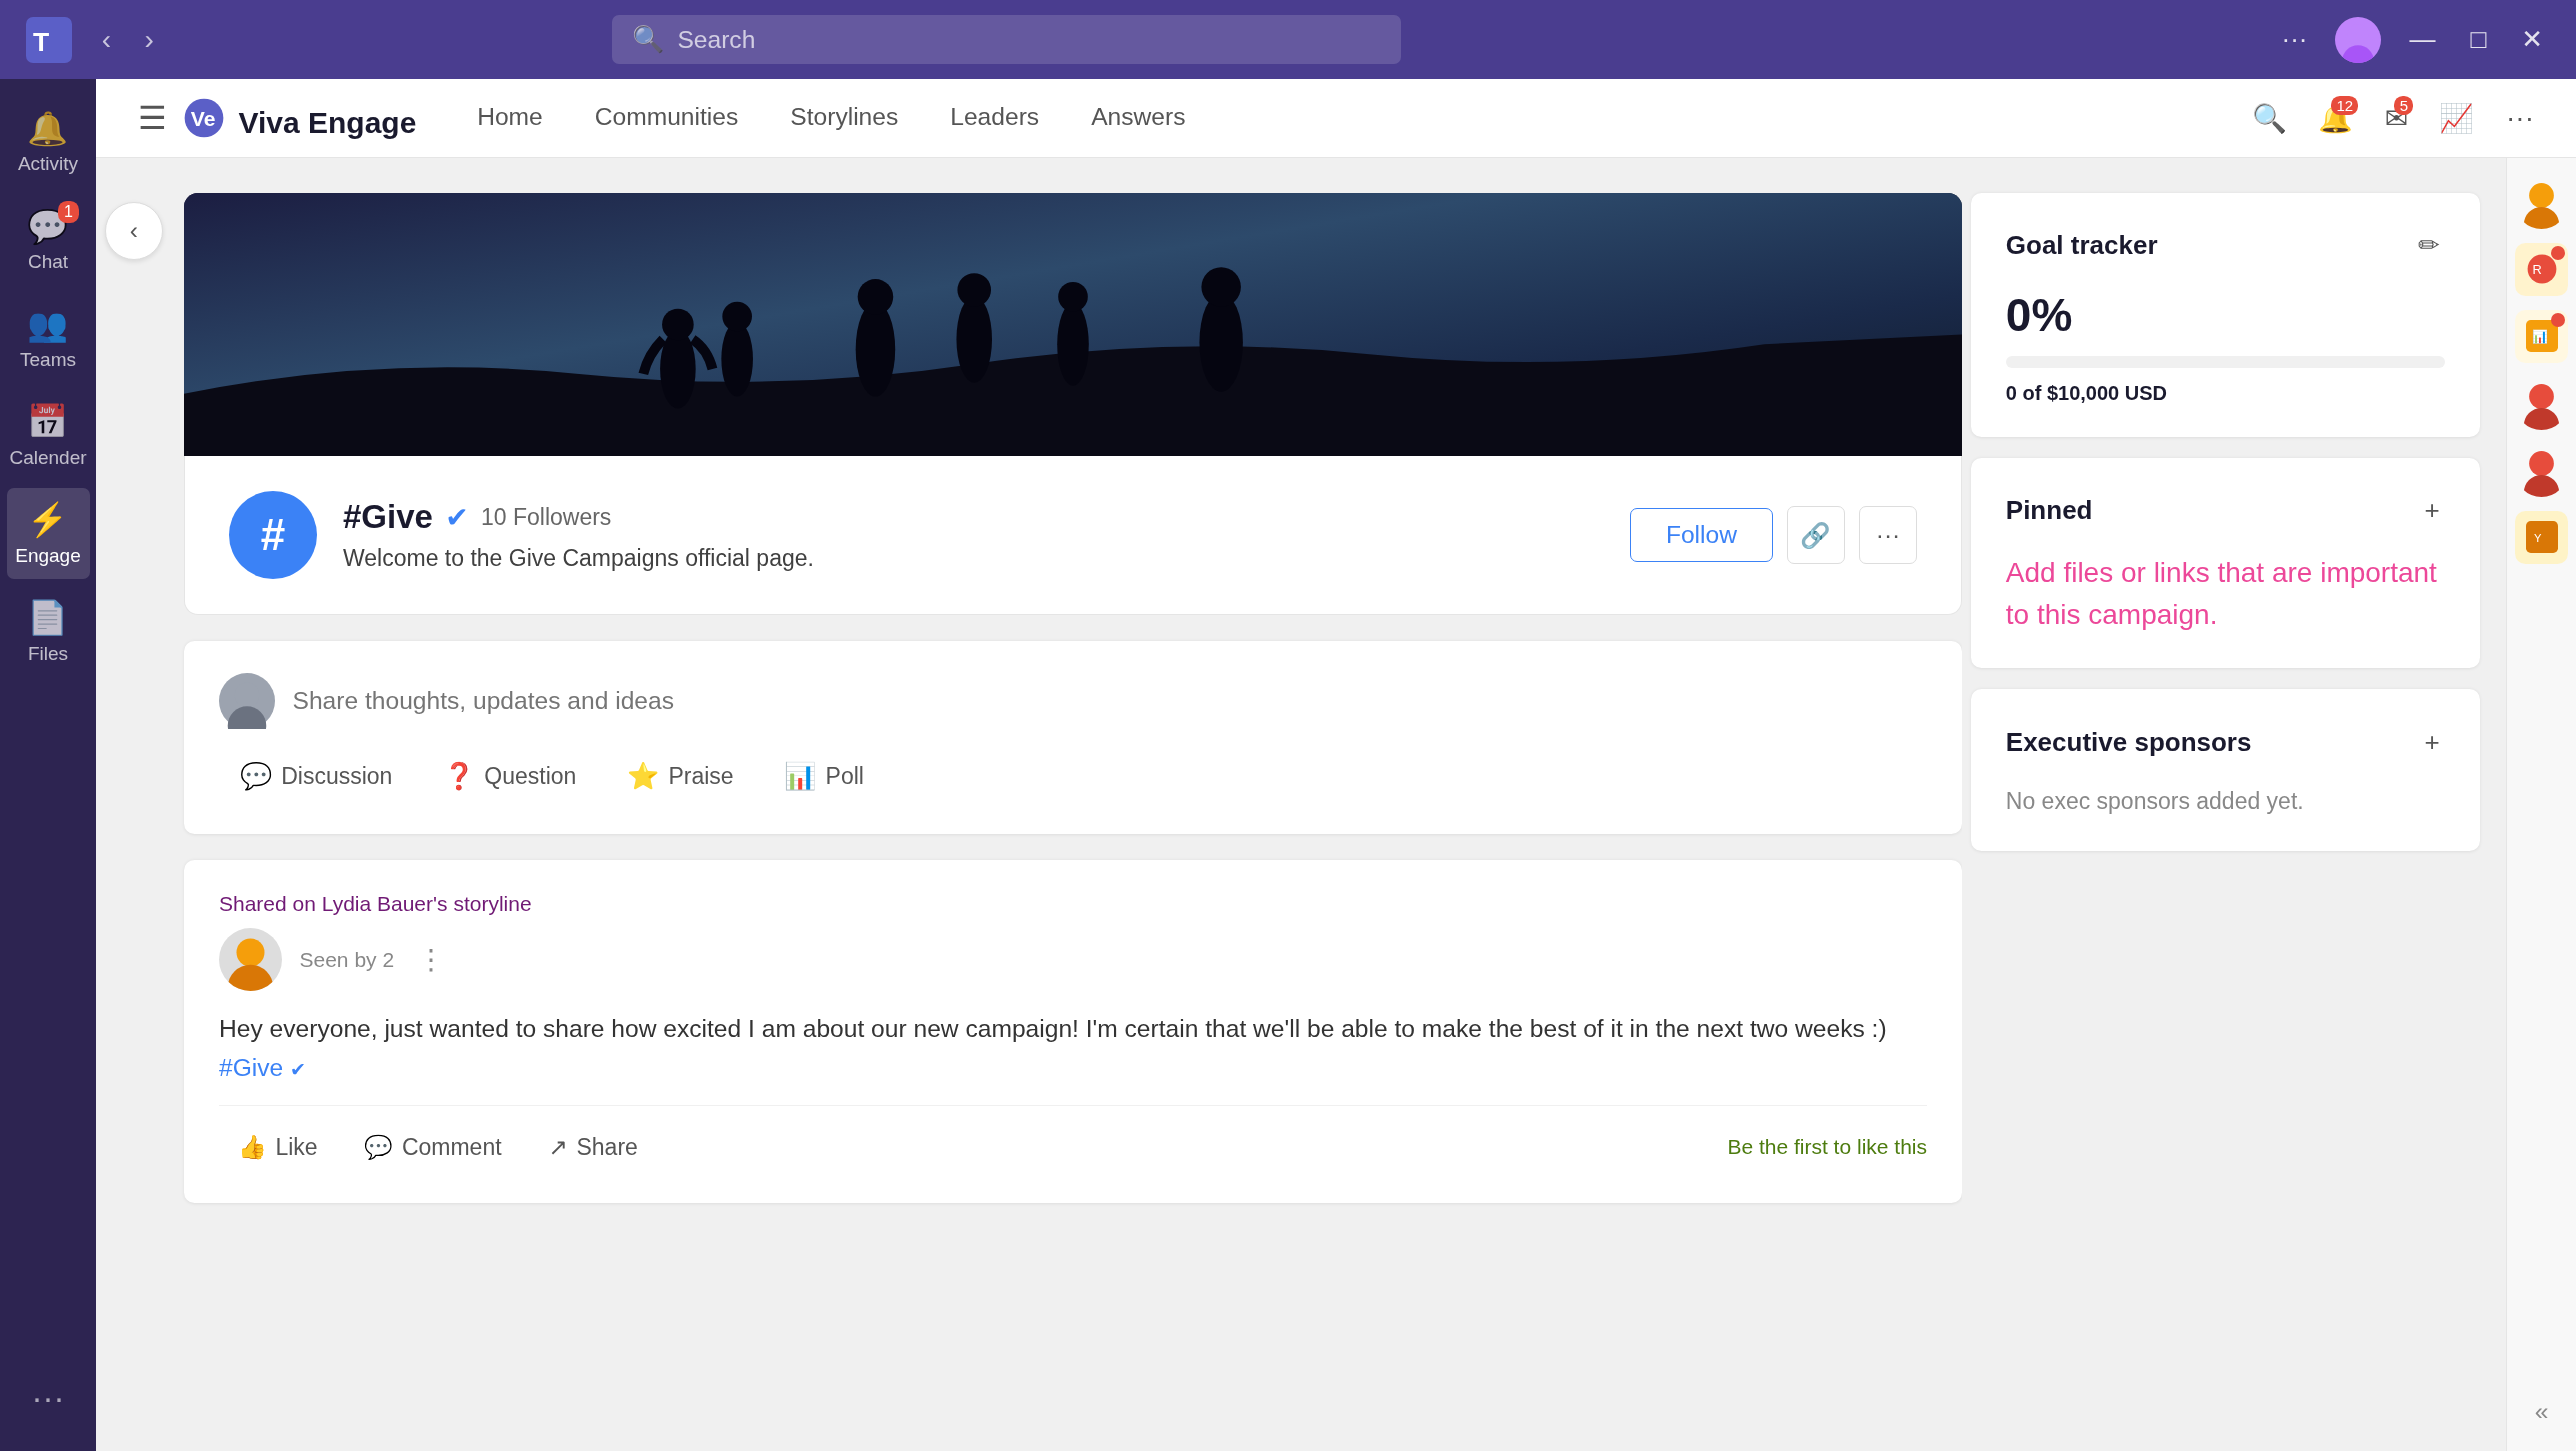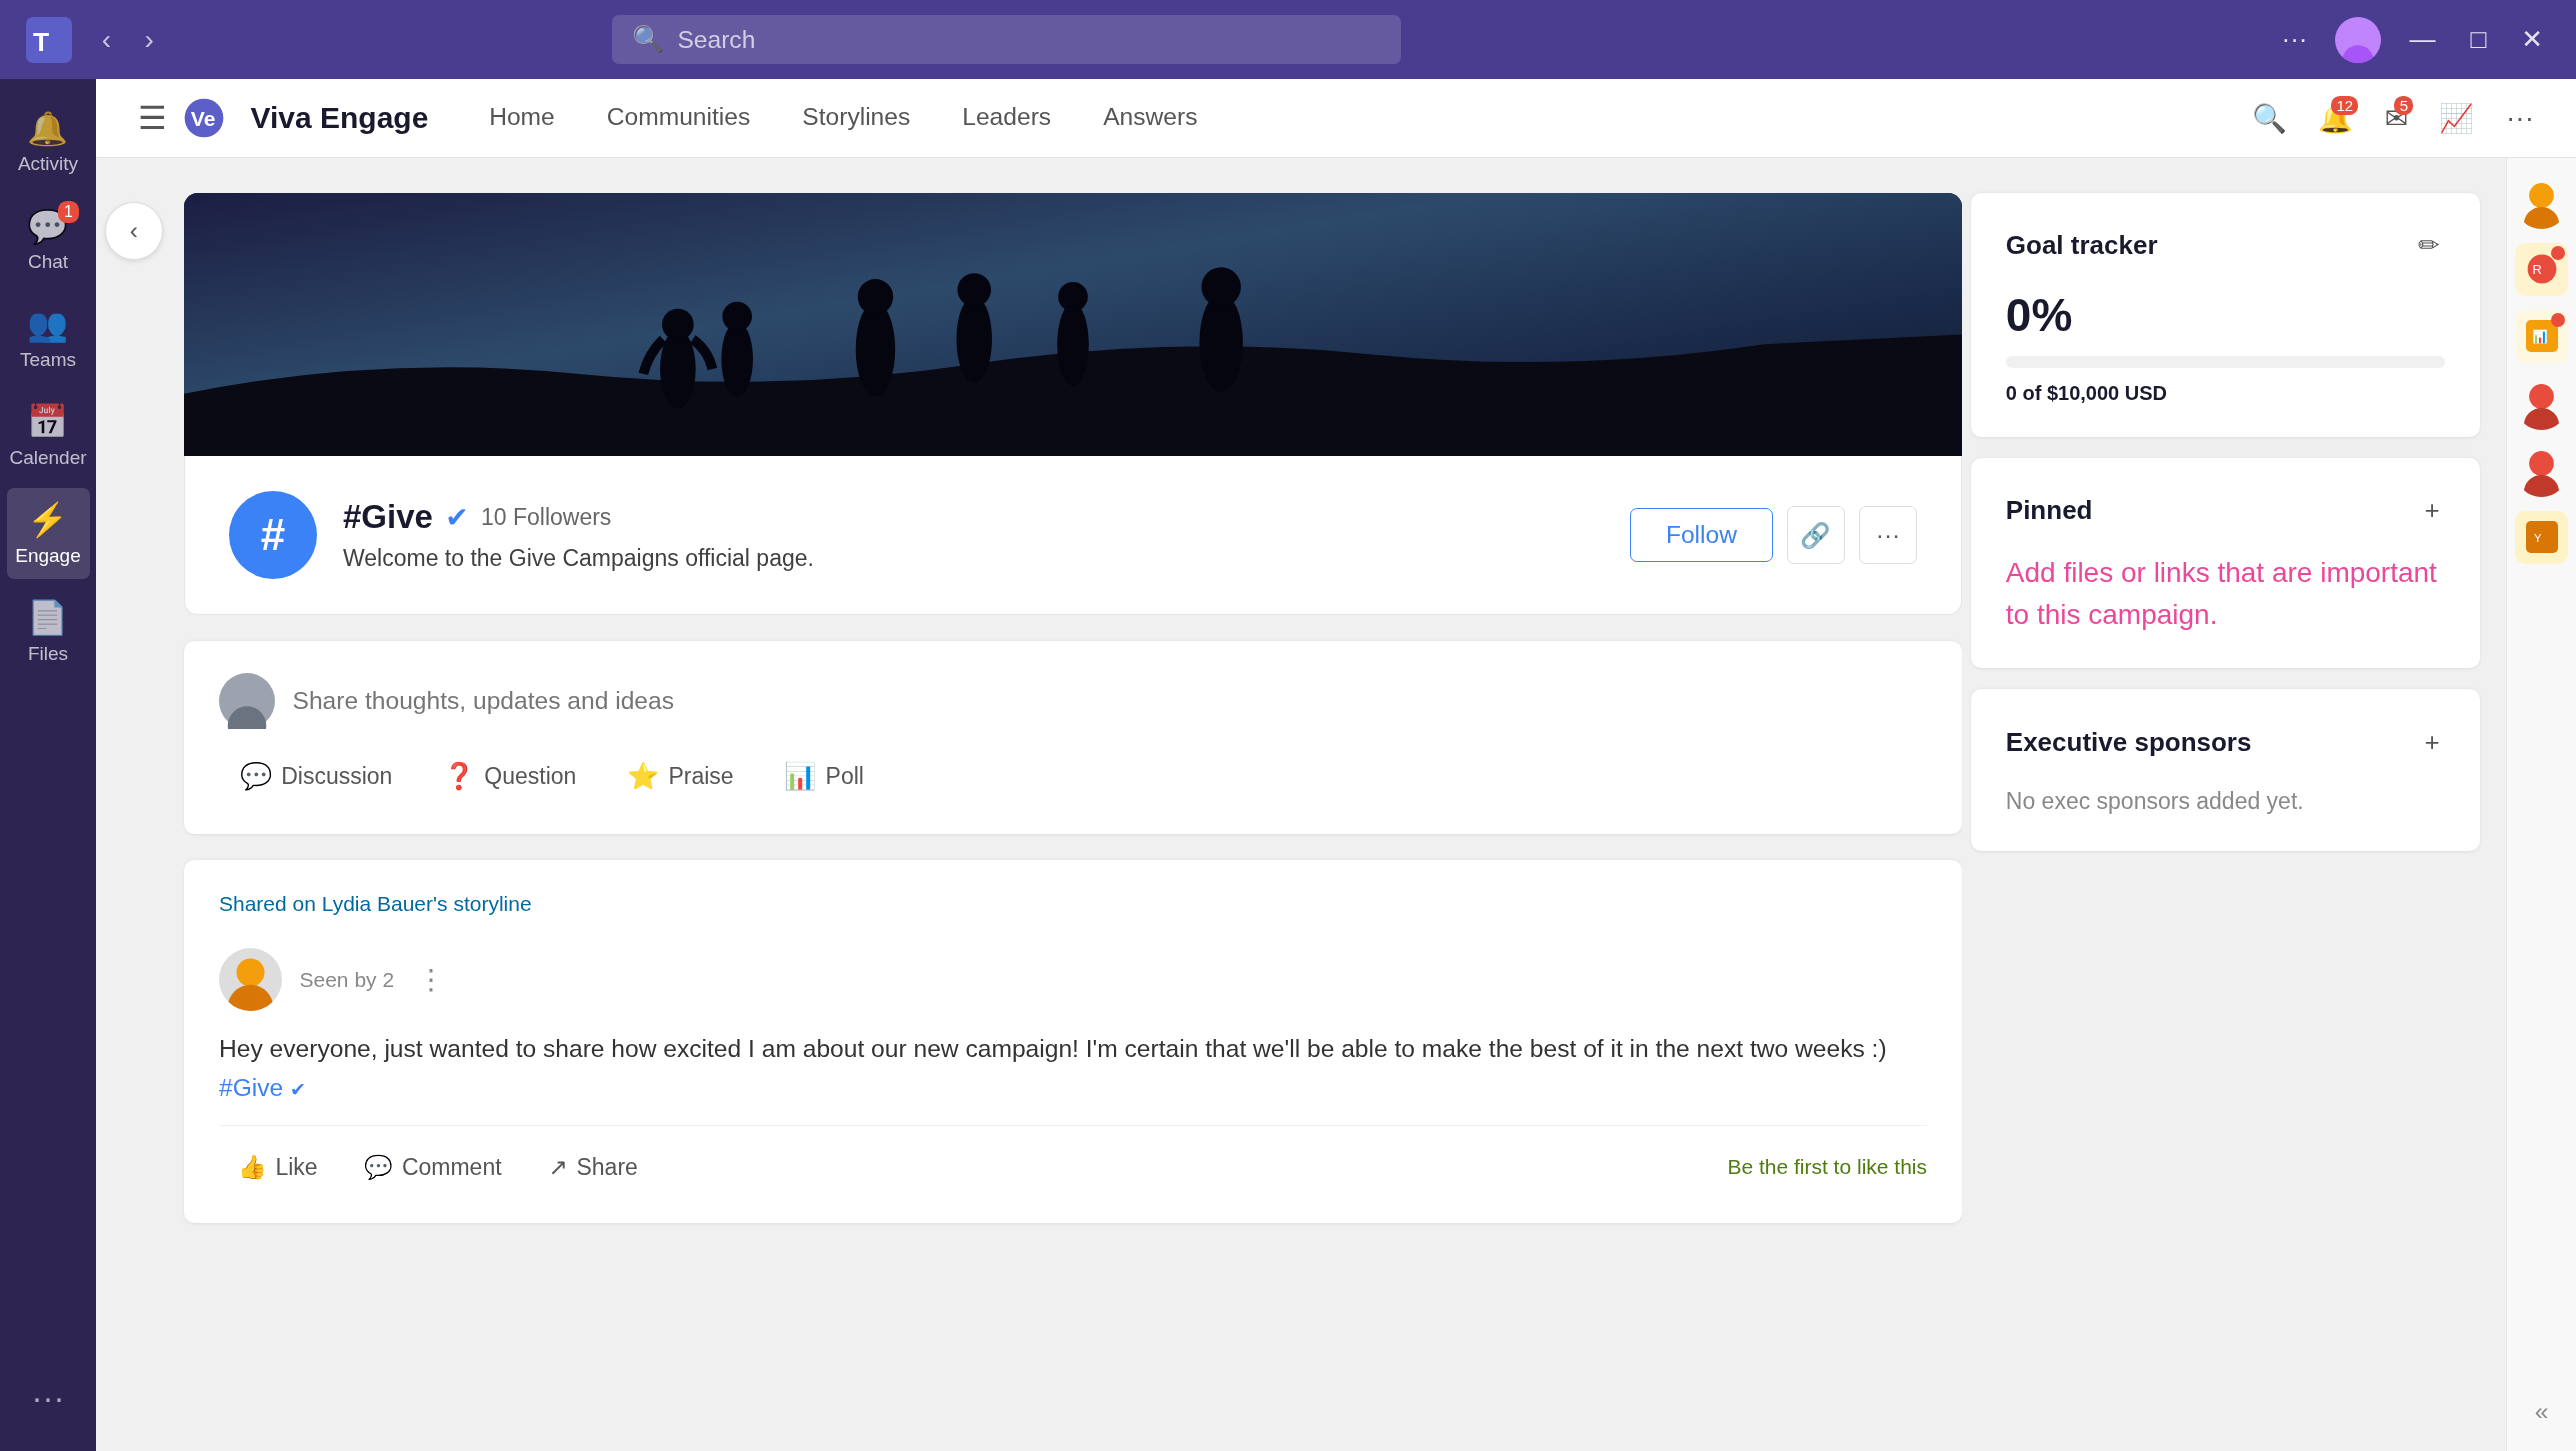--- a/index.html
+++ b/index.html
@@ -59,21 +59,21 @@
 
     
     .content-area { flex: 1; display: flex; flex-direction: column; overflow: hidden; }
 
     
     .top-nav {
       display: flex; align-items: center; background: white; height: 79px;
       padding: 0 35px; border-bottom: 0.9px solid #e5e5e5; gap: 8.8px;
     }
     .hamburger-btn { background: none; border: none; font-size: 32px; cursor: pointer; color: #555; padding: 7px; }
-    .app-logo { display: flex; align-items: center; gap: 24px; margin-right: 26px; }
+    .app-logo { display: flex; align-items: flex-end; gap: 12px; margin-right: 26px; }
     .app-logo-icon { width: 44px; height: 44px; }
     .app-logo-text { font-size: 30px; font-weight: 700; color: #1a1a2e; }
     .nav-links { display: flex; gap: 0; }
     .nav-link {
       padding: 19px 26px; font-size: 24.6px; color: #555; cursor: pointer;
       border-bottom: 2.6px solid transparent; text-decoration: none;
     }
     .top-nav-actions { display: flex; align-items: center; gap: 17.5px; margin-left: auto; }
     .top-nav-actions button {
       background: none; border: none; font-size: 28px; cursor: pointer; color: #555;
@@ -155,21 +155,21 @@
     .icon-question { color: #3b82f6; }
     .icon-praise { color: #a855f7; }
     .icon-poll { color: #22c55e; }
 
     
     .post-card {
       background: white; border-radius: 10.5px; padding: 32px 35px;
       margin-left: 53px; margin-bottom: 26px; width: calc(100% - 53px);
       box-shadow: 0 0.9px 3.5px rgba(0,0,0,0.08);
     }
-    .shared-label { font-size: 21px; color: #0369a1; margin-bottom: 32px; }
+    .shared-label { font-size: 21px; color: #701a75; margin-bottom: 12px; }
     .post-header { display: flex; align-items: center; gap: 17.5px; margin-bottom: 17.5px; }
     .post-avatar { width: 63px; height: 63px; border-radius: 50%; background: #ddd; flex-shrink: 0; overflow: hidden; }
     .post-author-info { flex: 1; }
     .post-author-name { font-size: 26px; font-weight: 600; color: #1a1a2e; }
     .post-time { font-size: 21px; color: #888; }
     .post-meta { display: flex; align-items: center; gap: 14px; }
     .seen-by { font-size: 21px; color: #888; }
     .post-menu-btn { background: none; border: none; font-size: 28px; cursor: pointer; color: #888; padding: 3.5px 8.8px; }
     .post-body { font-size: 24.6px; color: #333; line-height: 1.6; margin-bottom: 17.5px; }
     .hashtag-link { color: #3b82f6; text-decoration: none; }

